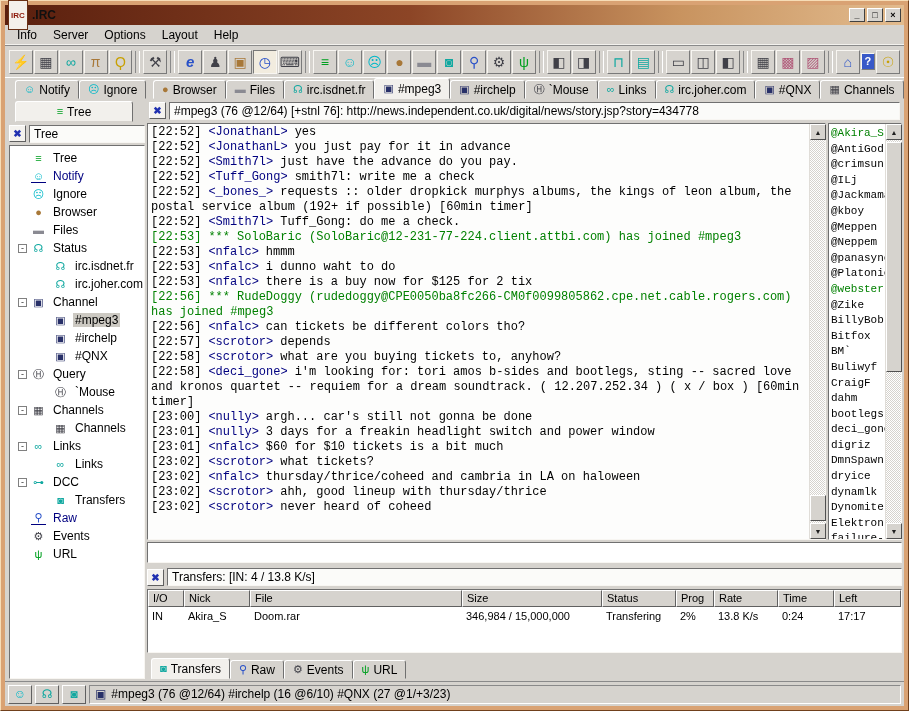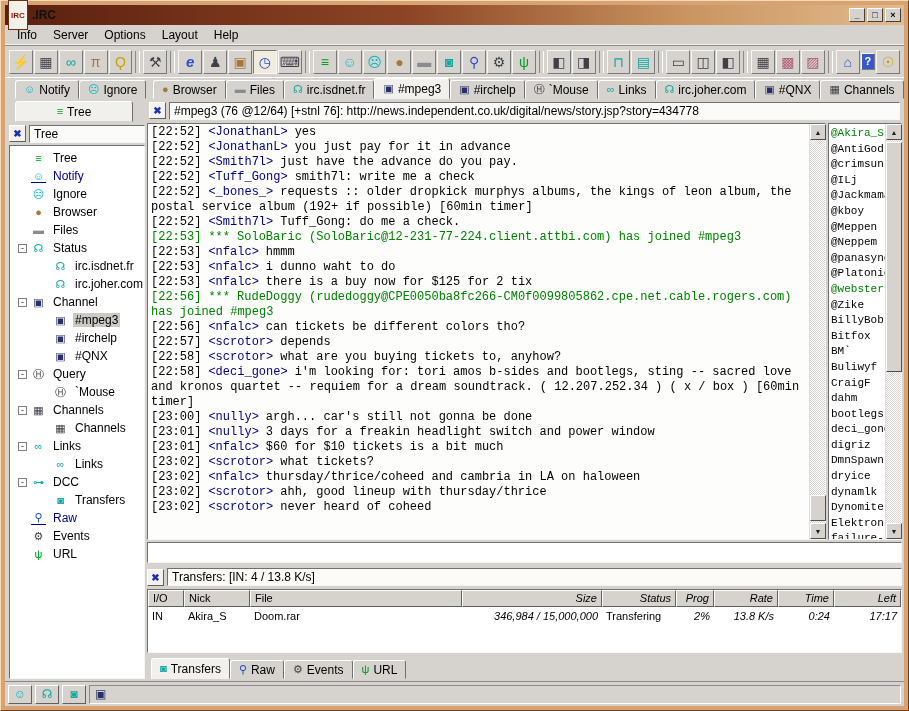--- a/index.html
+++ b/index.html
@@ -108,21 +108,21 @@
   .t-head { height:20px; flex:0 0 20px; display:flex; align-items:center; gap:3px; margin-bottom:2px; }
   .t-table { flex:1; background:#fff; border:1px solid; border-color:#707070 #f8f6f2 #f8f6f2 #707070; display:flex; flex-direction:column; overflow:hidden; }
   .t-cols { height:17px; flex:0 0 17px; display:flex; }
   .t-col { background:#d6d3ce; border:1px solid; border-color:#fff #606060 #606060 #fff; font-size:11px;
            padding:1px 4px; white-space:nowrap; overflow:hidden; }
   .t-row { height:18px; display:flex; font-size:11px; align-items:center; }
   .t-cell { padding:0 4px; white-space:nowrap; overflow:hidden; }
   .c-io{width:36px;flex:0 0 36px} .c-nick{width:66px;flex:0 0 66px} .c-file{width:212px;flex:0 0 212px}
   .c-size{width:140px;flex:0 0 140px} .c-status{width:74px;flex:0 0 74px} .c-prog{width:38px;flex:0 0 38px}
   .c-rate{width:64px;flex:0 0 64px} .c-time{width:56px;flex:0 0 56px} .c-left{flex:1}
-  .num { text-align:right;font-style:italic; }
+  .num { text-align:left; }
 
   .bottom-tabs { height:26px; flex:0 0 26px; display:flex; align-items:flex-end; padding-left:4px; }
   .statusbar { height:25px; flex:0 0 25px; display:flex; align-items:center; gap:3px; padding:2px 3px;
                border-top:1px solid #8a8a8a; }
   .sb-btn { width:24px; height:19px; background:#d6d3ce; border:1px solid; border-color:#fff #606060 #606060 #fff;
             display:flex; align-items:center; justify-content:center; font-size:12px; }
   .sb-panel { flex:1; height:19px; background:#d6d3ce; border:1px solid; border-color:#8a8a8a #fff #fff #8a8a8a;
               display:flex; align-items:center; gap:5px; padding:0 5px; font-size:12px; white-space:nowrap; overflow:hidden; }
 </style>
 </head>
@@ -654,17 +654,18 @@
           <span class="i-cyan">☺</span>
         </span>
     <span class="sb-btn">
           <span class="i-teal">☊</span>
         </span>
     <span class="sb-btn">
           <span class="i-teal">◙</span>
         </span>
     <span class="sb-panel">
       <span class="i-navy">▣</span>
+      <span>#mpeg3 (76 @12/64)   #irchelp (16 @6/10)   #QNX (27 @1/+3/23)</span>
     </span>
   </div>
 
  </div>
 </div>
 
 </body></html>

